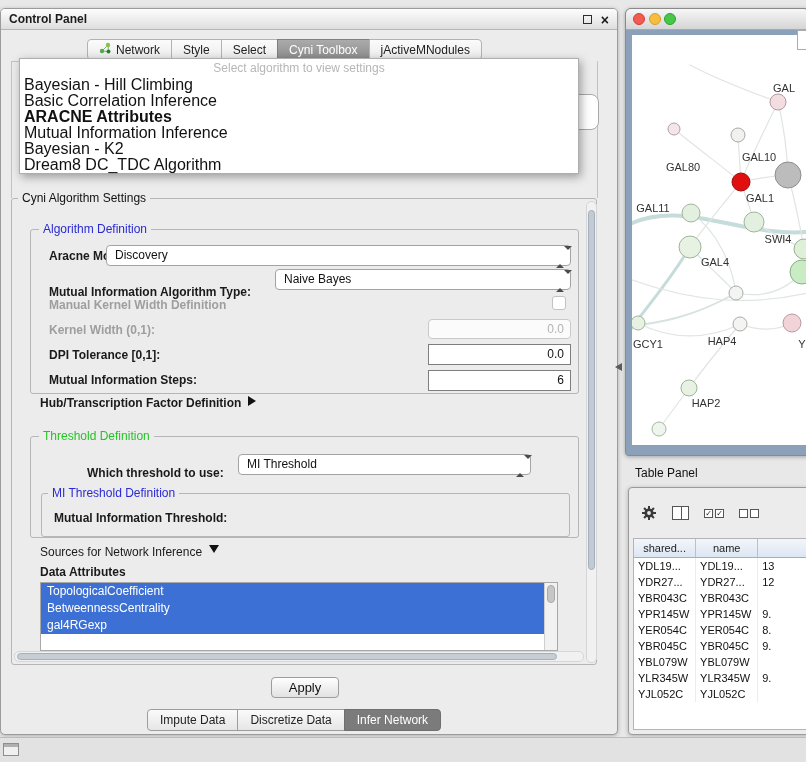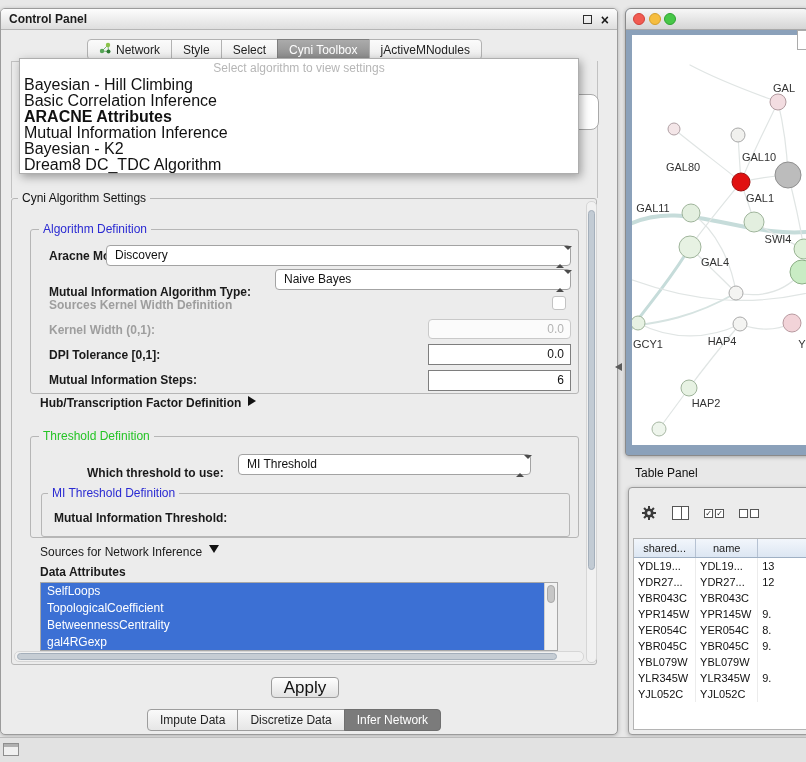--- a/index.html
+++ b/index.html
@@ -77,21 +77,21 @@
   background:#c6c6c6; border:1px solid #a8a8a8; border-radius:4px; }
 
 .vsb { position:absolute; background:#f1f1f1; border:1px solid #d6d6d6; border-radius:5px; }
 .vsb .thumb { position:absolute; left:1px; width:7px; background:#c2cbd4;
   border:1px solid #a4afbb; border-radius:4px; }
 .hsb { position:absolute; background:#f1f1f1; border:1px solid #d6d6d6; border-radius:5px; }
 .hsb .thumb { position:absolute; top:1px; height:7px; background:#c6cdd4;
   border:1px solid #a4afbb; border-radius:4px; }
 
 .apply-btn { position:absolute; background:linear-gradient(#fefefe,#e2e2e2);
-  border:1px solid #9c9c9c; border-radius:4px; font-size:17px; color:#111;
+  border:1px solid #9c9c9c; border-radius:4px; font-size:13px; color:#111;
   text-align:center; line-height:19px; font-family:inherit; }
 
 .btabs { position:absolute; display:flex; height:22px; }
 .btab { padding:0 12px; line-height:20px; font-size:12px; color:#222; text-align:center;
   background:linear-gradient(#fafafa,#e6e6e6); border:1px solid #9d9d9d; margin-left:-1px; white-space:nowrap; }
 .btab:first-child { border-radius:4px 0 0 4px; margin-left:0; }
 .btab:last-child { border-radius:0 4px 4px 0; }
 .btab.sel { background:#7b7b7b; color:#fff; border-color:#6f6f6f; }
 
 
@@ -207,21 +207,21 @@
           <span class="combo-val">Discovery</span>
           <span class="stepper"><span class="up"></span><span class="dn"></span></span>
         </div>
 
         <span class="lbl" style="left:18px;top:43px;margin-top:12px;">Mutual Information Algorithm Type:</span>
         <div class="combo" style="left:244px;top:39px;width:296px;height:21px;">
           <span class="combo-val">Naive Bayes</span>
           <span class="stepper"><span class="up"></span><span class="dn"></span></span>
         </div>
 
-        <span class="lbl disabled" style="left:18px;top:68px;">Sources Kernel Width Definition</span>
+        <span class="lbl disabled" style="left:18px;top:68px;">Manual Kernel Width Definition</span>
         <span class="cb" style="left:521px;top:66px;"></span>
 
         <span class="lbl disabled" style="left:18px;top:93px;">Kernel Width (0,1):</span>
         <span class="field disabled" style="left:397px;top:89px;width:143px;height:20px;">0.0</span>
 
         <span class="lbl" style="left:18px;top:118px;">DPI Tolerance [0,1]:</span>
         <span class="field" style="left:397px;top:114px;width:143px;height:21px;">0.0</span>
 
         <span class="lbl" style="left:18px;top:143px;">Mutual Information Steps:</span>
         <span class="field" style="left:397px;top:140px;width:143px;height:21px;">6</span>
@@ -248,21 +248,20 @@
       </div>
 
       <div class="flexrow" style="left:28px;top:346px;">
         <span class="lbl" style="position:static;font-weight:normal;">Sources for Network Inference</span>
         <span class="tri-down"></span>
       </div>
       <span class="lbl" style="left:28px;top:366px;">Data Attributes</span>
 
       <div class="attr-list" style="left:28px;top:383px;width:518px;height:69px;">
         <div id="attr-items" style="width:505px;">
-            <div class="attr-item">SelfLoops</div>
             <div class="attr-item">TopologicalCoefficient</div>
             <div class="attr-item">BetweennessCentrality</div>
             <div class="attr-item">gal4RGexp</div>
           </div>
         <div class="attr-vsb">
             <div class="thumb"></div>
           </div>
       </div>
 
       <div class="hsb" style="left:2px;top:452px;width:570px;height:11px;">

